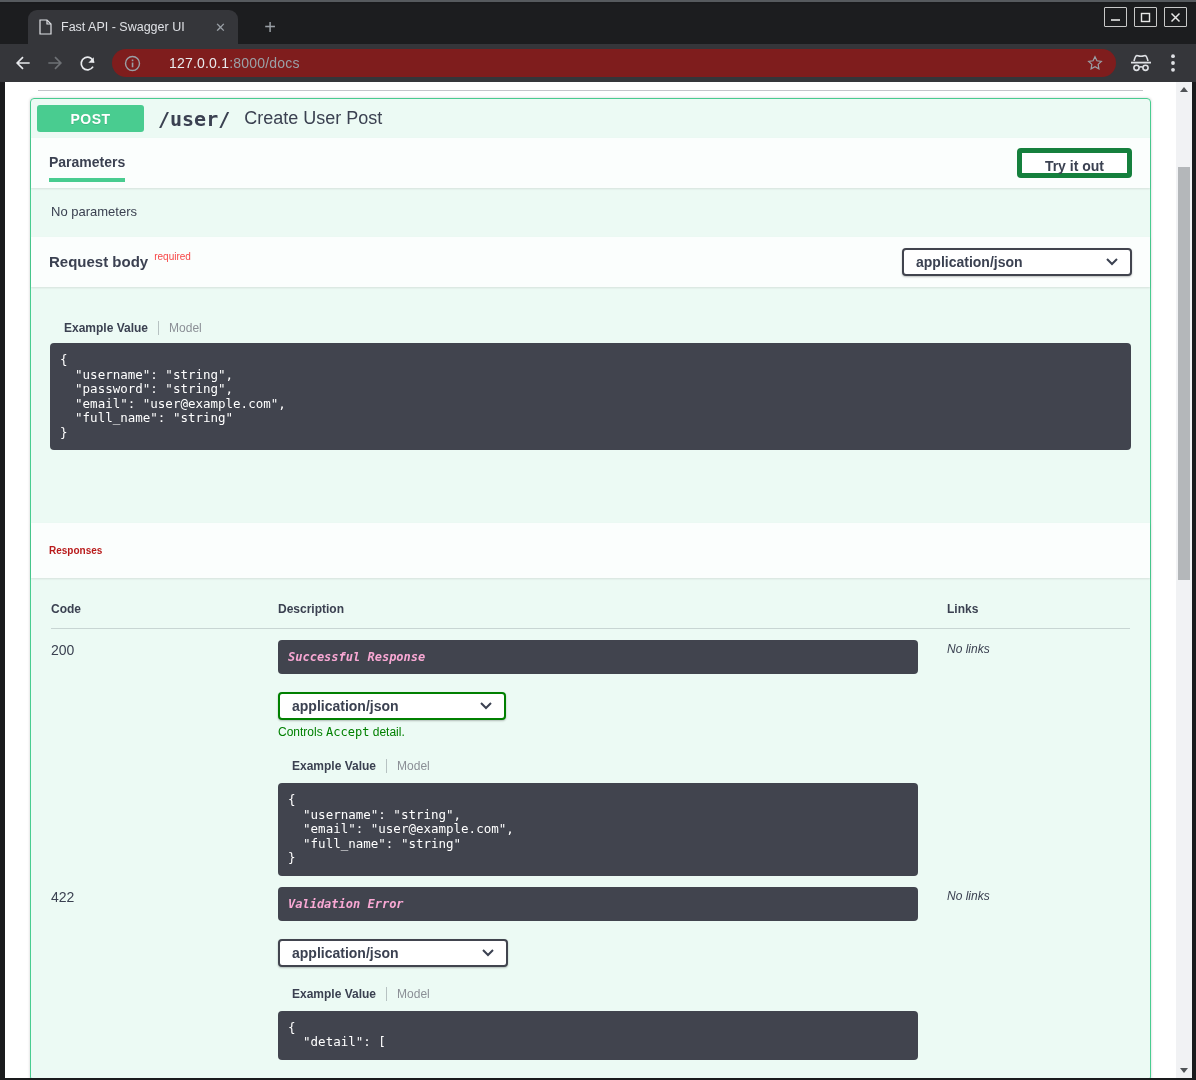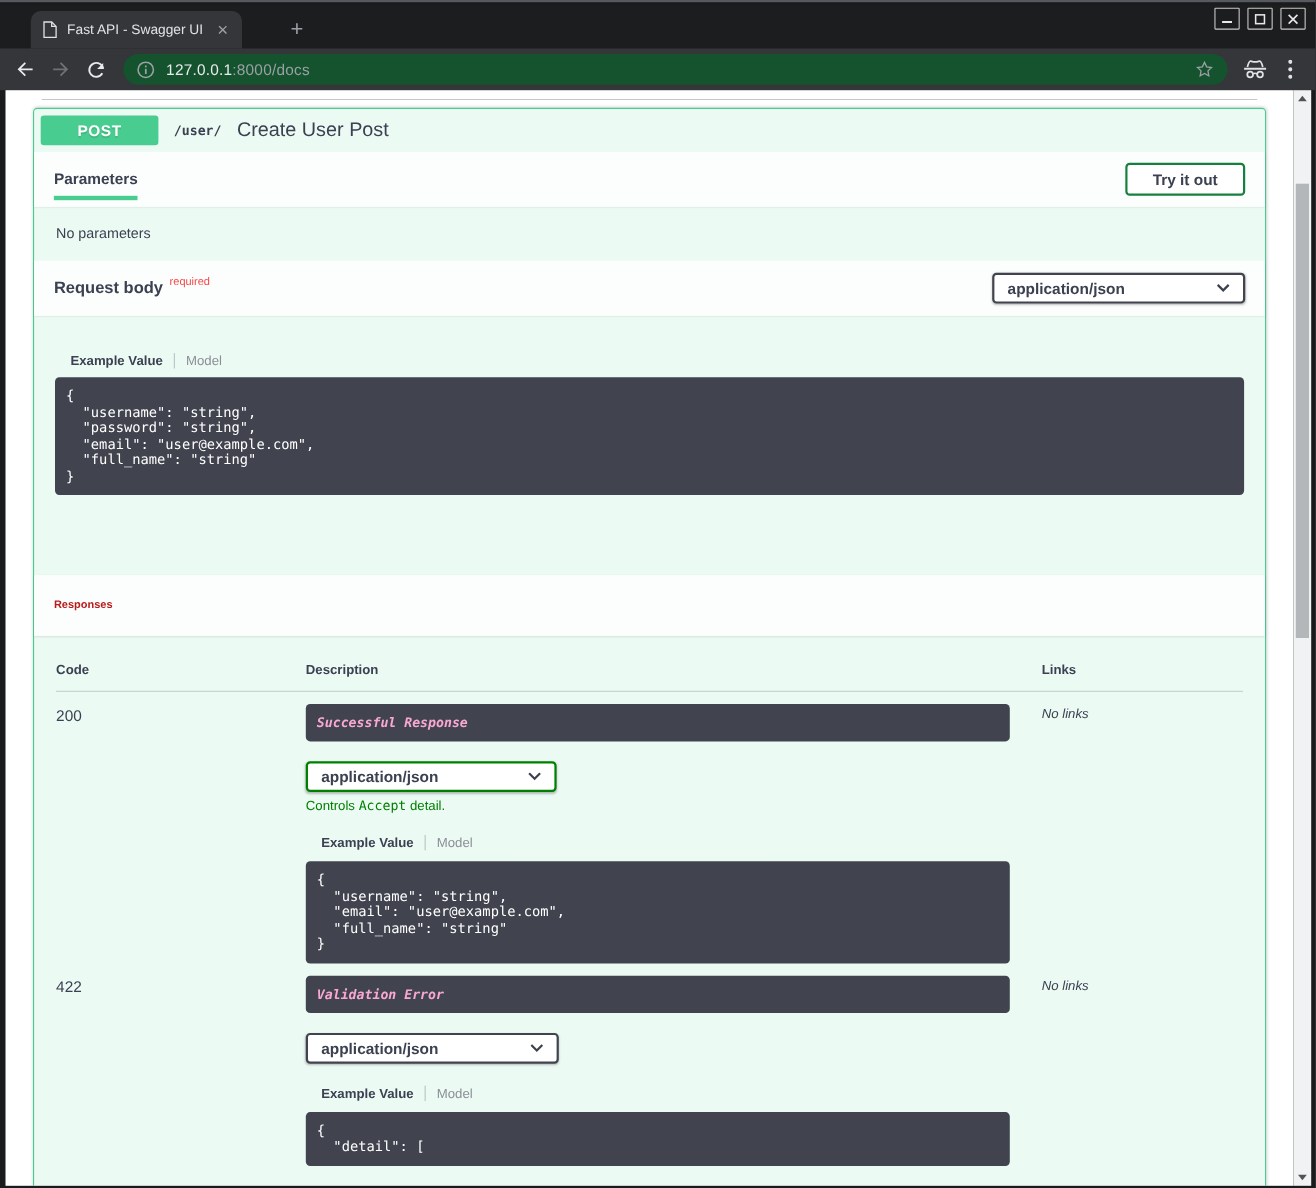--- a/index.html
+++ b/index.html
@@ -1,56 +1,56 @@
 <!DOCTYPE html>
 <html><head>
 <meta charset="utf-8">
 <style>
   * { margin:0; padding:0; box-sizing:border-box; }
   html,body { width:1196px; height:1080px; background:#1a1b1d; font-family:"Liberation Sans",sans-serif; }
   #window { position:relative; width:1196px; height:1080px; background:#1a1b1d; overflow:hidden; border-top:2px solid #565a5e; }
 
   
   .tabstrip { position:absolute; left:0; top:2px; width:100%; height:40px; background:#1c1d1f; }
-  .tab { position:absolute; left:28px; top:6px; width:192px; height:34px; background:#35363a; border-radius:9px 9px 0 0; display:flex; align-items:center; padding:0 10px; gap:9px; }
+  .tab { position:absolute; left:28px; top:6px; width:210px; height:34px; background:#35363a; border-radius:9px 9px 0 0; display:flex; align-items:center; padding:0 10px; gap:9px; }
   .tab-title { color:#dfe1e5; font-size:12.5px; flex:1; white-space:nowrap; overflow:hidden; }
   .tab-close { color:#9aa0a6; font-size:13px; cursor:default; padding:0 2px; }
   .newtab { position:absolute; left:258px; top:12px; width:24px; height:24px; color:#9aa0a6; font-size:20px; line-height:22px; text-align:center; }
   .win-controls { position:absolute; right:9px; top:3px; display:flex; gap:7px; }
   .win-btn { width:23px; height:20px; border:1px solid #c9c9c9; border-radius:1px; display:flex; align-items:center; justify-content:center; background:transparent; }
 
   .toolbar { position:absolute; left:0; top:42px; width:100%; height:38px; background:#35363a; display:flex; align-items:center; padding:0 10px; gap:6px; }
   .nav-ic { width:26px; height:26px; display:flex; align-items:center; justify-content:center; }
-  .omnibox { flex:1; height:28px; background:#14532d; border-radius:14px; display:flex; align-items:center; padding:0 12px; gap:10px; margin:0 6px; }
+  .omnibox { flex:1; height:28px; background:#7f1d1d; border-radius:14px; display:flex; align-items:center; padding:0 12px; gap:28px; margin:0 6px; }
   .url { font-size:14px; color:#9aa0a6; letter-spacing:.2px; flex:1; white-space:nowrap; }
   .url b { color:#e8eaed; font-weight:400; }
 
   
   .page { position:absolute; left:5px; top:80px; width:1171px; height:996px; background:#ffffff; overflow:hidden; }
   .scrollbar { position:absolute; left:1176px; top:80px; width:16px; height:996px; background:#f1f2f4; }
   .sb-btn { position:absolute; left:0; width:16px; height:15px; display:flex; align-items:center; justify-content:center; }
   .tri-up { width:0; height:0; border-left:4px solid transparent; border-right:4px solid transparent; border-bottom:5px solid #505357; }
   .tri-dn { width:0; height:0; border-left:4px solid transparent; border-right:4px solid transparent; border-top:5px solid #505357; }
   .sb-thumb { position:absolute; left:2px; top:85px; width:12px; height:413px; background:#b4b7ba; border-radius:0; }
 
   
   .sw { padding:8px 25px 0 25px; color:#3b4151; }
   .sec-head { display:flex; align-items:center; justify-content:space-between; padding:4px 8px 10px 8px; }
   .sec-title { font-size:24px; font-weight:600; color:#3b4151; }
   .sec-rule { border:none; border-top:1px solid rgba(59,65,81,.3); margin:0 8px; }
 
   .opblock { margin-top:7px; border:1px solid #49cc90; border-radius:4px; background:rgba(73,204,144,.1); box-shadow:0 0 3px rgba(0,0,0,.19); }
   .op-header { height:39px; display:flex; align-items:center; padding:0 6px; gap:10px; }
   .method-badge { background:#49cc90; color:#fff; font-weight:700; font-size:14px; border-radius:3px; width:107px; height:27px; display:flex; align-items:center; justify-content:center; letter-spacing:.5px; text-shadow:0 1px 0 rgba(0,0,0,.1); }
-  .op-path { font-family:"DejaVu Sans Mono",monospace; font-weight:700; font-size:12px; color:#3b4151; padding:0 4px; }
+  .op-path { font-family:"DejaVu Sans Mono",monospace; font-weight:700; font-size:20px; color:#3b4151; padding:0 4px; }
   .op-summary { font-size:18px; color:#3b4151; }
 
   .sect-header { background:rgba(255,255,255,.8); min-height:50px; display:flex; align-items:center; justify-content:space-between; padding:0 18px; box-shadow:0 1px 2px rgba(0,0,0,.1); }
   .params-tab { display:inline-block; font-size:14px; font-weight:700; color:#3b4151; padding:10px 0 8px 0; border-bottom:4px solid #49cc90; }
-  .tryout-btn { background:#fff; border:2px solid #15803d; border-radius:4px; color:#3b4151; font-weight:600; font-size:14px; padding:5px 23px; height:30px; }
+  .tryout-btn { background:#fff; border:5px solid #15803d; border-radius:4px; color:#3b4151; font-weight:600; font-size:14px; padding:5px 23px; height:30px; }
   .no-params { padding:16px 20px 18px 20px; font-size:13px; color:#3b4151; }
 
   .rb-title { font-size:15px; font-weight:700; color:#3b4151; }
   .rb-required { font-size:10px; color:#f74747; vertical-align:top; margin-left:6px; position:relative; top:-2px; }
   .ct-select { background:#fff; border:2px solid #41444e; border-radius:4px; height:28px; width:230px; display:flex; align-items:center; justify-content:space-between; padding:0 12px; font-size:14px; font-weight:600; color:#3b4151; box-shadow:0 1px 2px rgba(0,0,0,.25); }
   .ct-select.green { border-color:#008000; width:228px; }
 
   .model-box { padding:34px 19px 0 19px; }
   .tabline { display:flex; align-items:center; gap:10px; font-size:12px;margin-left:14px; }
   .tab-active { font-weight:700; color:#3b4151; }

